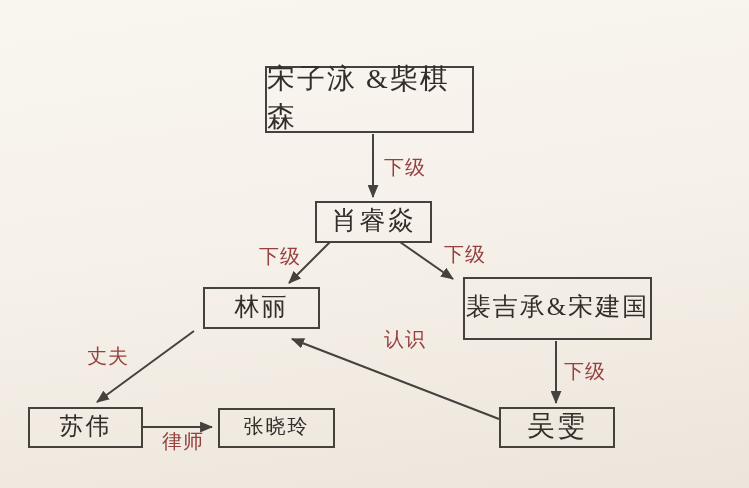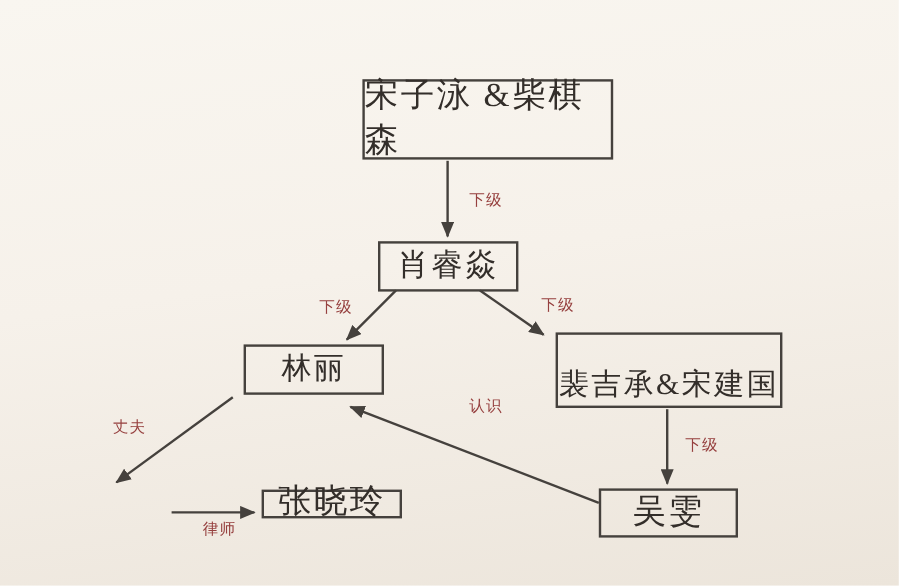--- a/index.html
+++ b/index.html
@@ -10,21 +10,21 @@
   }
   .edges{position:absolute;left:0;top:0;}
   .node{
     position:absolute;border:2px solid #45413d;box-sizing:border-box;
     display:flex;align-items:center;justify-content:center;
     color:#332e2a;letter-spacing:2px;background:transparent;
   }
   .node span{transform:translateY(-2px);}
   .edge-label{
     position:absolute;transform:translate(-50%,-50%);
-    color:#96403f;font-size:13px;white-space:nowrap;letter-spacing:1px;
+    color:#96403f;font-size:20px;white-space:nowrap;letter-spacing:1px;
   }
   .edge-label.two-line{text-align:right;line-height:1.25;}
 </style>
 </head>
 <body>
 
 <div class="stage">
 
   <svg class="edges" width="749" height="488">
     <defs>
@@ -34,42 +34,45 @@
     </defs>
     <line x1="373" y1="134" x2="373" y2="197" stroke="#45413d" stroke-width="2" marker-end="url(#arrow)"></line>
     <line x1="330" y1="242" x2="289" y2="283" stroke="#45413d" stroke-width="2" marker-end="url(#arrow)"></line>
     <line x1="400" y1="242" x2="453" y2="279" stroke="#45413d" stroke-width="2" marker-end="url(#arrow)"></line>
     <line x1="556" y1="341" x2="556" y2="403" stroke="#45413d" stroke-width="2" marker-end="url(#arrow)"></line>
     <line x1="499" y1="419" x2="292" y2="339" stroke="#45413d" stroke-width="2" marker-end="url(#arrow)"></line>
     <line x1="194" y1="331" x2="97" y2="402" stroke="#45413d" stroke-width="2" marker-end="url(#arrow)"></line>
     <line x1="143" y1="427" x2="212" y2="427" stroke="#45413d" stroke-width="2" marker-end="url(#arrow)"></line>
   </svg>
 
-  <div class="node" style="left:265px;top:66px;width:209px;height:67px;font-size:28px;margin-left:37px;">
+  <div class="node" style="left:265px;top:66px;width:209px;height:67px;font-size:28px;">
     <span>宋子泳 &amp;柴棋森</span>
   </div>
 
   <div class="node" style="left:315px;top:201px;width:117px;height:42px;font-size:26px;">
     <span>肖睿焱</span>
   </div>
 
   <div class="node" style="left:166px;top:287px;width:117px;height:42px;font-size:25px;margin-left:37px;">
     <span>林丽</span>
   </div>
 
-  <div class="node" style="left:463px;top:277px;width:189px;height:63px;font-size:25px;align-items:flex-end;">
+  <div class="node" style="left:463px;top:277px;width:189px;height:63px;font-size:25px;">
     <span>裴吉承&amp;宋建国</span>
   </div>
 
   <div class="node" style="left:499px;top:407px;width:116px;height:41px;font-size:28px;">
     <span>吴雯</span>
   </div>
 
+  <div class="node" style="left:28px;top:407px;width:115px;height:41px;font-size:24px;">
+    <span>苏伟</span>
+  </div>
 
-  <div class="node" style="left:218px;top:408px;width:117px;height:24px;font-size:28px;">
+  <div class="node" style="left:218px;top:408px;width:117px;height:40px;font-size:20px;">
     <span>张晓玲</span>
   </div>
 
   <div class="edge-label" style="left:405px;top:167px;">下级</div>
 
   <div class="edge-label" style="left:280px;top:256px;">下级</div>
 
   <div class="edge-label" style="left:465px;top:254px;">下级</div>
 
   <div class="edge-label" style="left:585px;top:371px;">下级</div>

